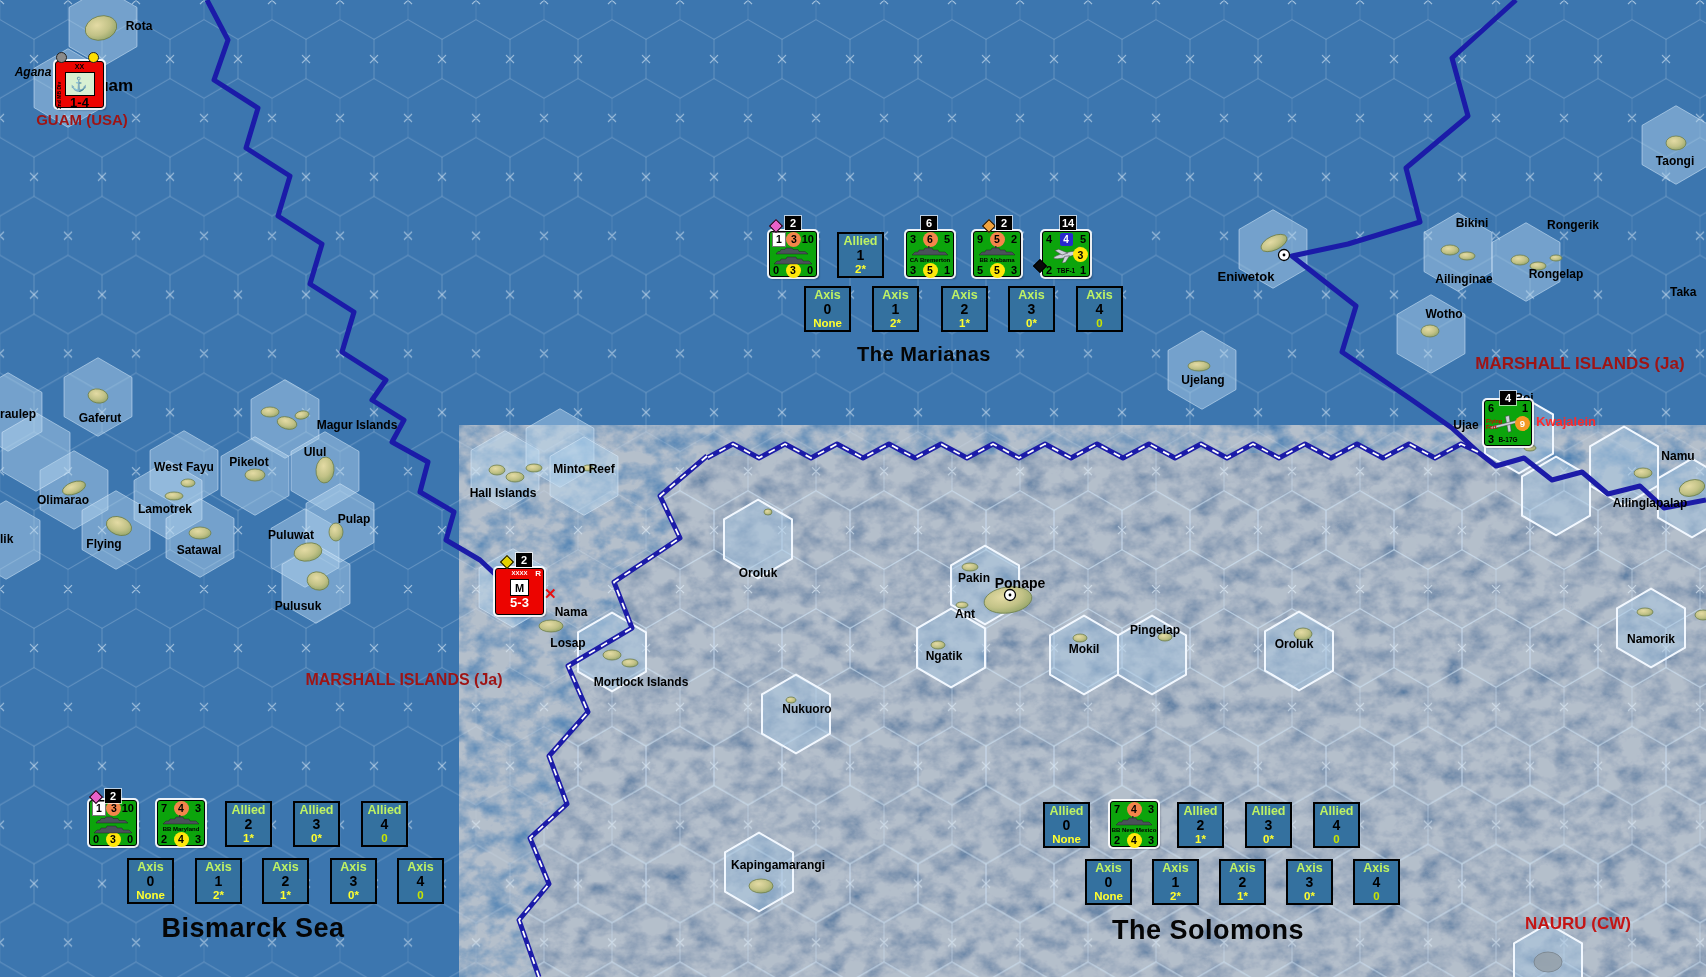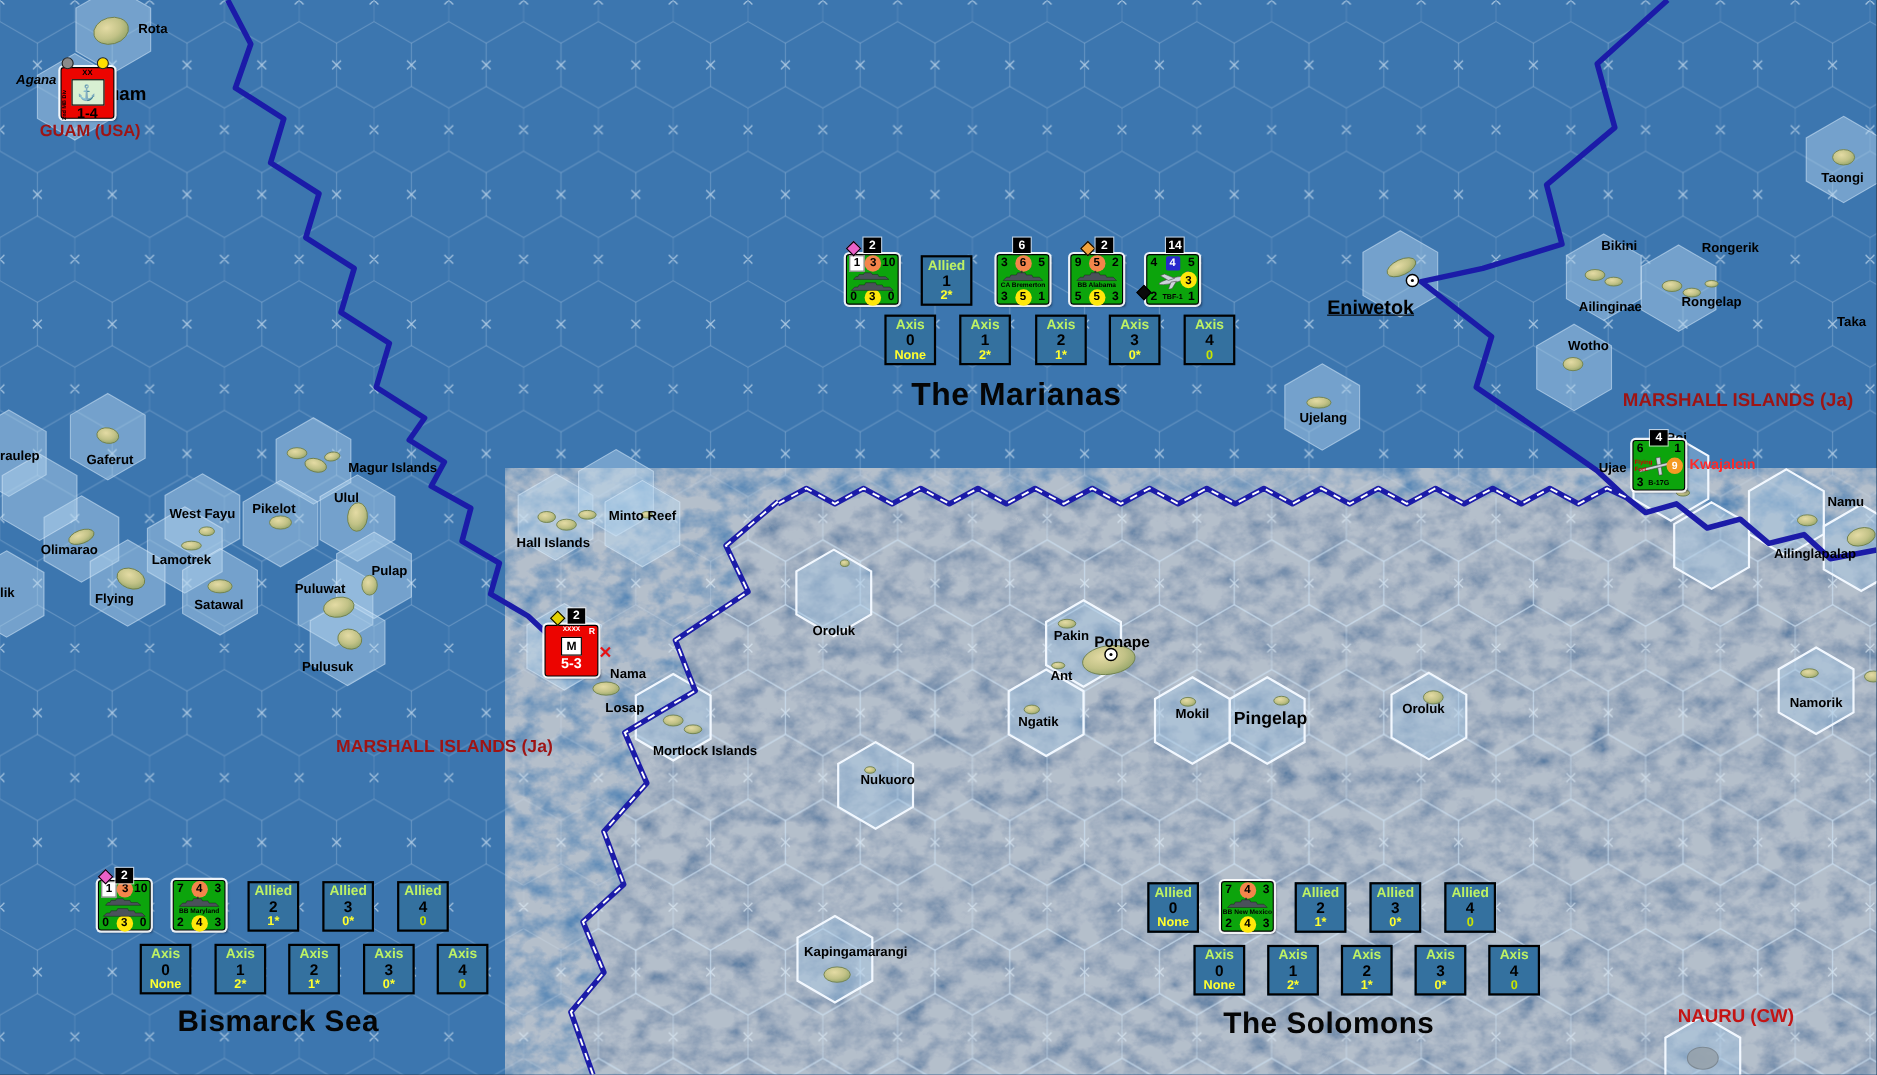--- a/index.html
+++ b/index.html
@@ -236,37 +236,37 @@
       <div class="lbl" style="top: 637px; font-size: 12px; left: 568px; transform: translateX(-50%);">Losap</div>
       <div class="lbl" style="top: 676px; font-size: 12px; left: 641px; transform: translateX(-50%);">Mortlock Islands</div>
       <div class="lbl" style="top: 549px; font-size: 12px; left: 758px; transform: translateX(-50%); margin-top: 18px;">Oroluk</div>
       <div class="lbl" style="top: 703px; font-size: 12px; left: 807px; transform: translateX(-50%);">Nukuoro</div>
       <div class="lbl" style="top: 859px; font-size: 12px; left: 778px; transform: translateX(-50%);">Kapingamarangi</div>
       <div class="lbl" style="top: 572px; font-size: 12px; left: 974px; transform: translateX(-50%);">Pakin</div>
       <div class="lbl" style="top: 576px; font-size: 14px; left: 1020px; transform: translateX(-50%);">Ponape</div>
       <div class="lbl" style="top: 608px; font-size: 12px; left: 965px; transform: translateX(-50%);">Ant</div>
       <div class="lbl" style="top: 650px; font-size: 12px; left: 944px; transform: translateX(-50%);">Ngatik</div>
       <div class="lbl" style="top: 643px; font-size: 12px; left: 1084px; transform: translateX(-50%);">Mokil</div>
-      <div class="lbl" style="top: 646px; font-size: 16px; left: 1155px; transform: translateX(-50%);">Pingelap</div>
+      <div class="lbl" style="top: 624px; font-size: 12px; left: 1155px; transform: translateX(-50%);">Pingelap</div>
       <div class="lbl" style="top: 638px; font-size: 12px; left: 1294px; transform: translateX(-50%);">Oroluk</div>
-      <div class="lbl" style="top: 270px; font-size: 18px; left: 1246px; transform: translateX(-50%); text-decoration: underline;">Eniwetok</div>
+      <div class="lbl" style="top: 270px; font-size: 13px; left: 1246px; transform: translateX(-50%);">Eniwetok</div>
       <div class="lbl" style="top: 374px; font-size: 12px; left: 1203px; transform: translateX(-50%);">Ujelang</div>
       <div class="lbl" style="top: 217px; font-size: 12px; left: 1472px; transform: translateX(-50%);">Bikini</div>
       <div class="lbl" style="top: 219px; font-size: 12px; left: 1573px; transform: translateX(-50%);">Rongerik</div>
       <div class="lbl" style="top: 273px; font-size: 12px; left: 1464px; transform: translateX(-50%);">Ailinginae</div>
       <div class="lbl" style="top: 268px; font-size: 12px; left: 1556px; transform: translateX(-50%);">Rongelap</div>
       <div class="lbl" style="top: 308px; font-size: 12px; left: 1444px; transform: translateX(-50%); text-align: center;">Wotho</div>
       <div class="lbl" style="top: 155px; font-size: 12px; left: 1675px; transform: translateX(-50%);">Taongi</div>
       <div class="lbl" style="top: 286px; font-size: 12px; left: 1670px;">Taka</div>
       <div class="lbl" style="top: 392px; font-size: 12px; left: 1524px; transform: translateX(-50%);">Roi</div>
       <div class="lbl" style="top: 419px; font-size: 12px; left: 1466px; transform: translateX(-50%);">Ujae</div>
       <div class="lbl" style="top: 450px; font-size: 12px; left: 1678px; transform: translateX(-50%);">Namu</div>
       <div class="lbl" style="top: 497px; font-size: 12px; left: 1650px; transform: translateX(-50%);">Ailinglapalap</div>
       <div class="lbl" style="top: 633px; font-size: 12px; left: 1651px; transform: translateX(-50%);">Namorik</div>
-      <div class="lbl sea-title" style="top: 344px; font-size: 29px; left: 924px; transform: translateX(-50%);">The Marianas</div>
+      <div class="lbl sea-title" style="top: 344px; font-size: 20px; left: 924px; transform: translateX(-50%);">The Marianas</div>
       <div class="lbl sea-title" style="top: 914px; font-size: 27px; left: 253px; transform: translateX(-50%);">Bismarck Sea</div>
       <div class="lbl sea-title" style="top: 916px; font-size: 27px; left: 1208px; transform: translateX(-50%);">The Solomons</div>
       <div class="lbl terr" style="top: 112px; font-size: 15px; color: rgb(158, 20, 20); left: 82px; transform: translateX(-50%);">GUAM (USA)</div>
       <div class="lbl terr" style="top: 355px; font-size: 17px; color: rgb(158, 20, 20); left: 1580px; transform: translateX(-50%);">MARSHALL ISLANDS (Ja)</div>
       <div class="lbl terr" style="top: 672px; font-size: 16px; color: rgb(158, 20, 20); left: 404px; transform: translateX(-50%);">MARSHALL ISLANDS (Ja)</div>
       <div class="lbl terr" style="top: 915px; font-size: 17px; color: rgb(196, 20, 20); left: 1578px; transform: translateX(-50%);">NAURU (CW)</div>
       <div class="lbl terr" style="top: 415px; font-size: 13px; color: rgb(255, 42, 42); left: 1536px;">Kwajalein</div>
       <div class="counter red" style="left: 55px; top: 61px; color: rgb(0, 0, 0);">
         <div class="gtop" style="font-size: 7px; color: rgb(0, 0, 0);">XX</div>
         <div class="gbox" style="background: rgb(216, 240, 210); width: 28px; height: 22px;">

